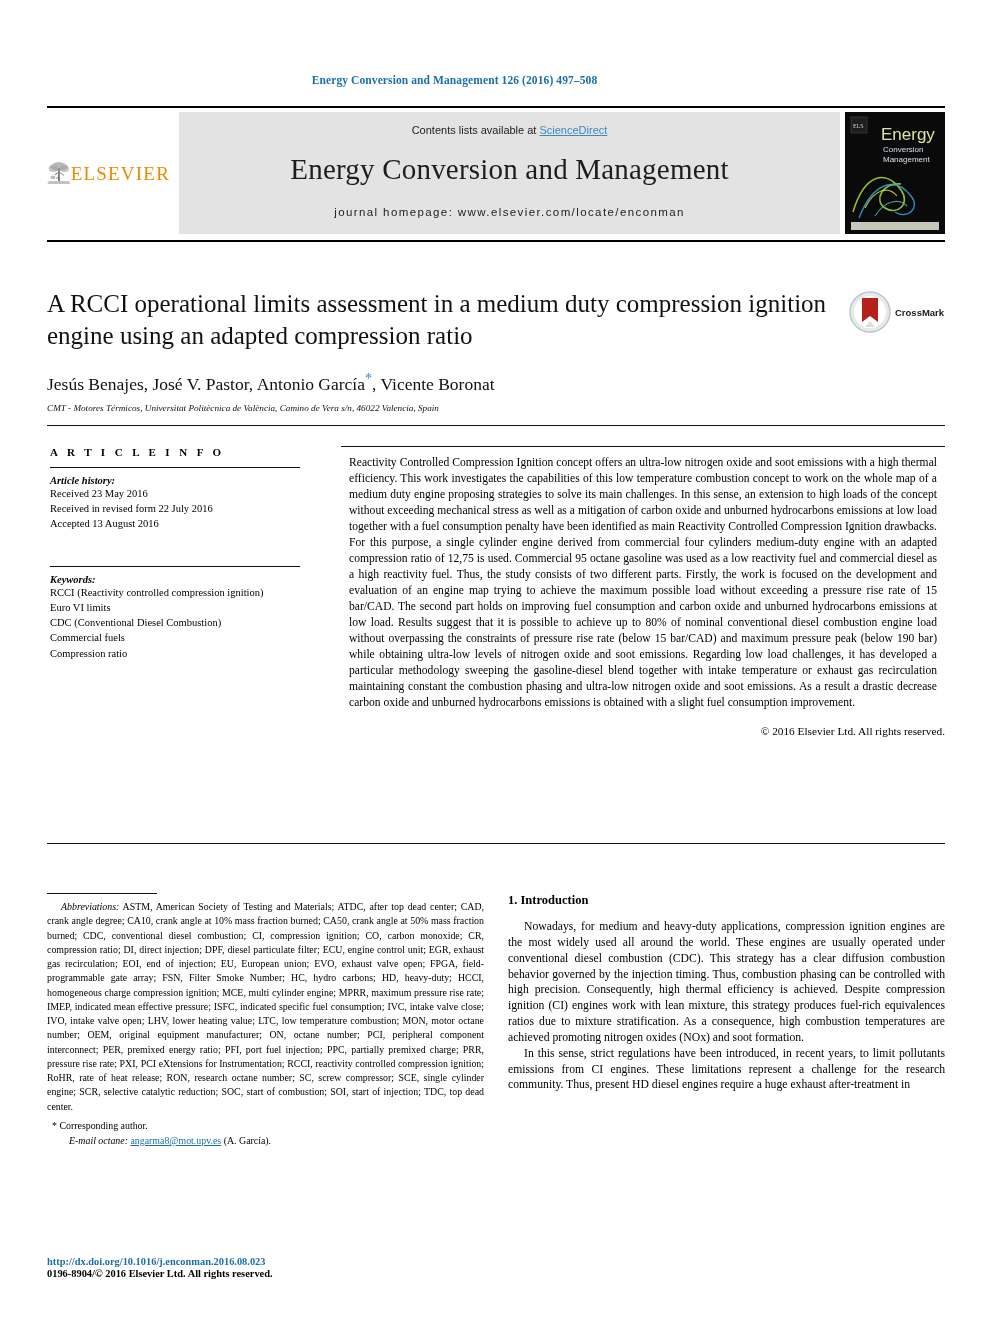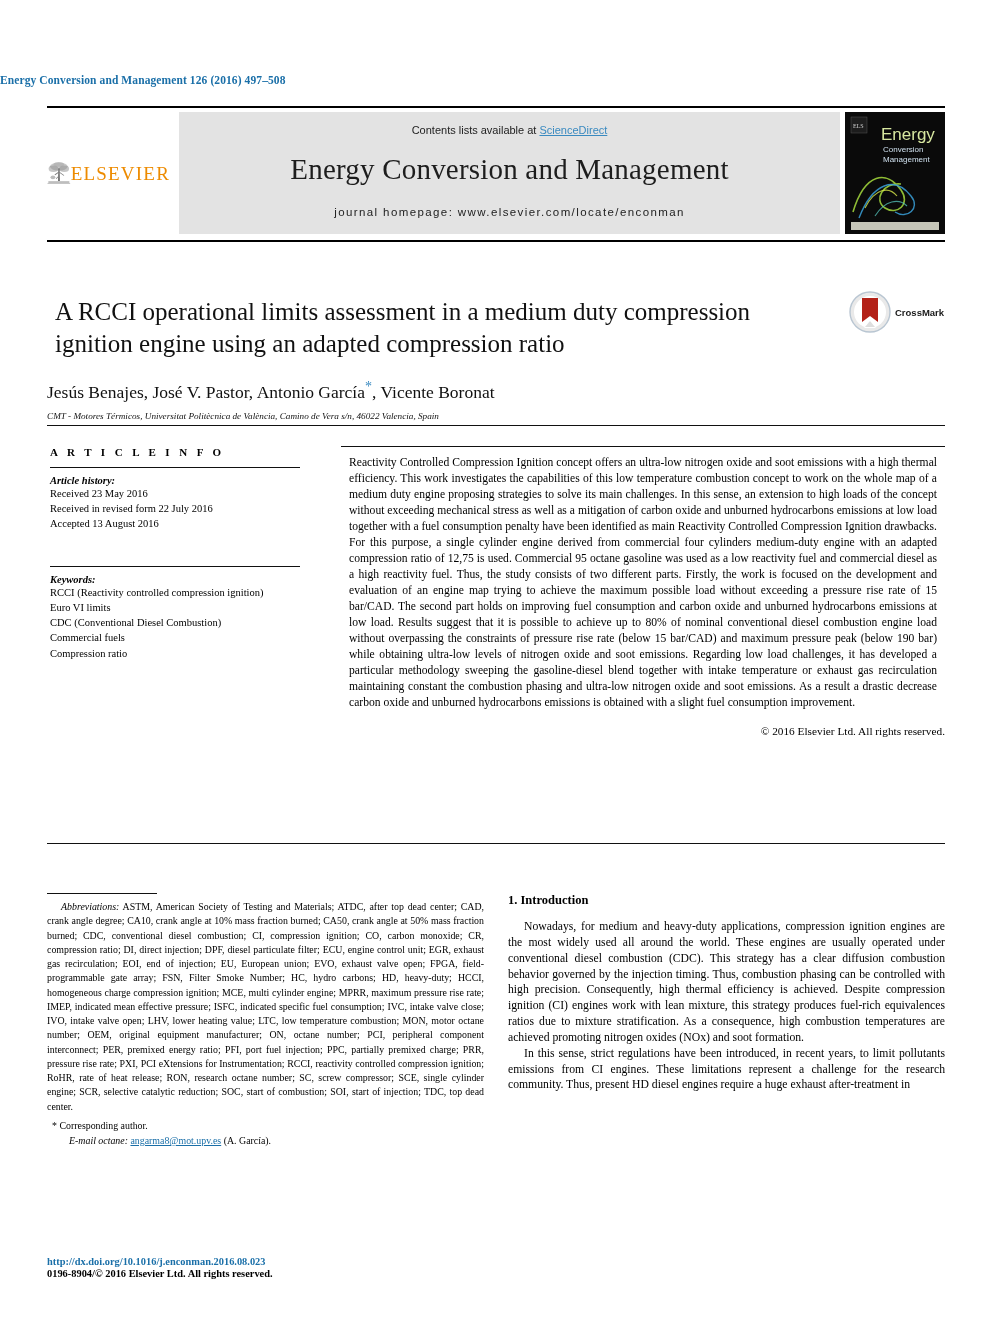--- a/index.html
+++ b/index.html
@@ -19,23 +19,23 @@
     position: relative;
     width: 992px;
     height: 1323px;
     box-sizing: border-box;
   }
 
   
   .running-head {
     position: absolute;
     top: 74px;
-    left: 0;
+    left: 12px;
     width: 885px;
-    text-align: left;
+    text-align: center;
     font-size: 11.5px;
     font-weight: bold;
     color: #1a6fa8;
     letter-spacing: 0.1px;
   }
 
   .rule-top {
     position: absolute;
     top: 106px;
     left: 47px;
@@ -123,21 +123,21 @@
   .title-block {
     position: absolute;
     top: 288px;
     left: 47px;
     width: 790px;
   }
   .paper-title {
     font-size: 25px;
     line-height: 1.27;
     font-weight: normal;
-    margin: 8px;
+    margin: 0;
     color: #111;
   }
   .authors {
     margin-top: 19px;
     font-size: 17.5px;
     color: #111;
   }
   .corr-star { color: #3a8ac0; font-size: 14px; vertical-align: super; }
   .affiliation {
     margin-top: 9px;

